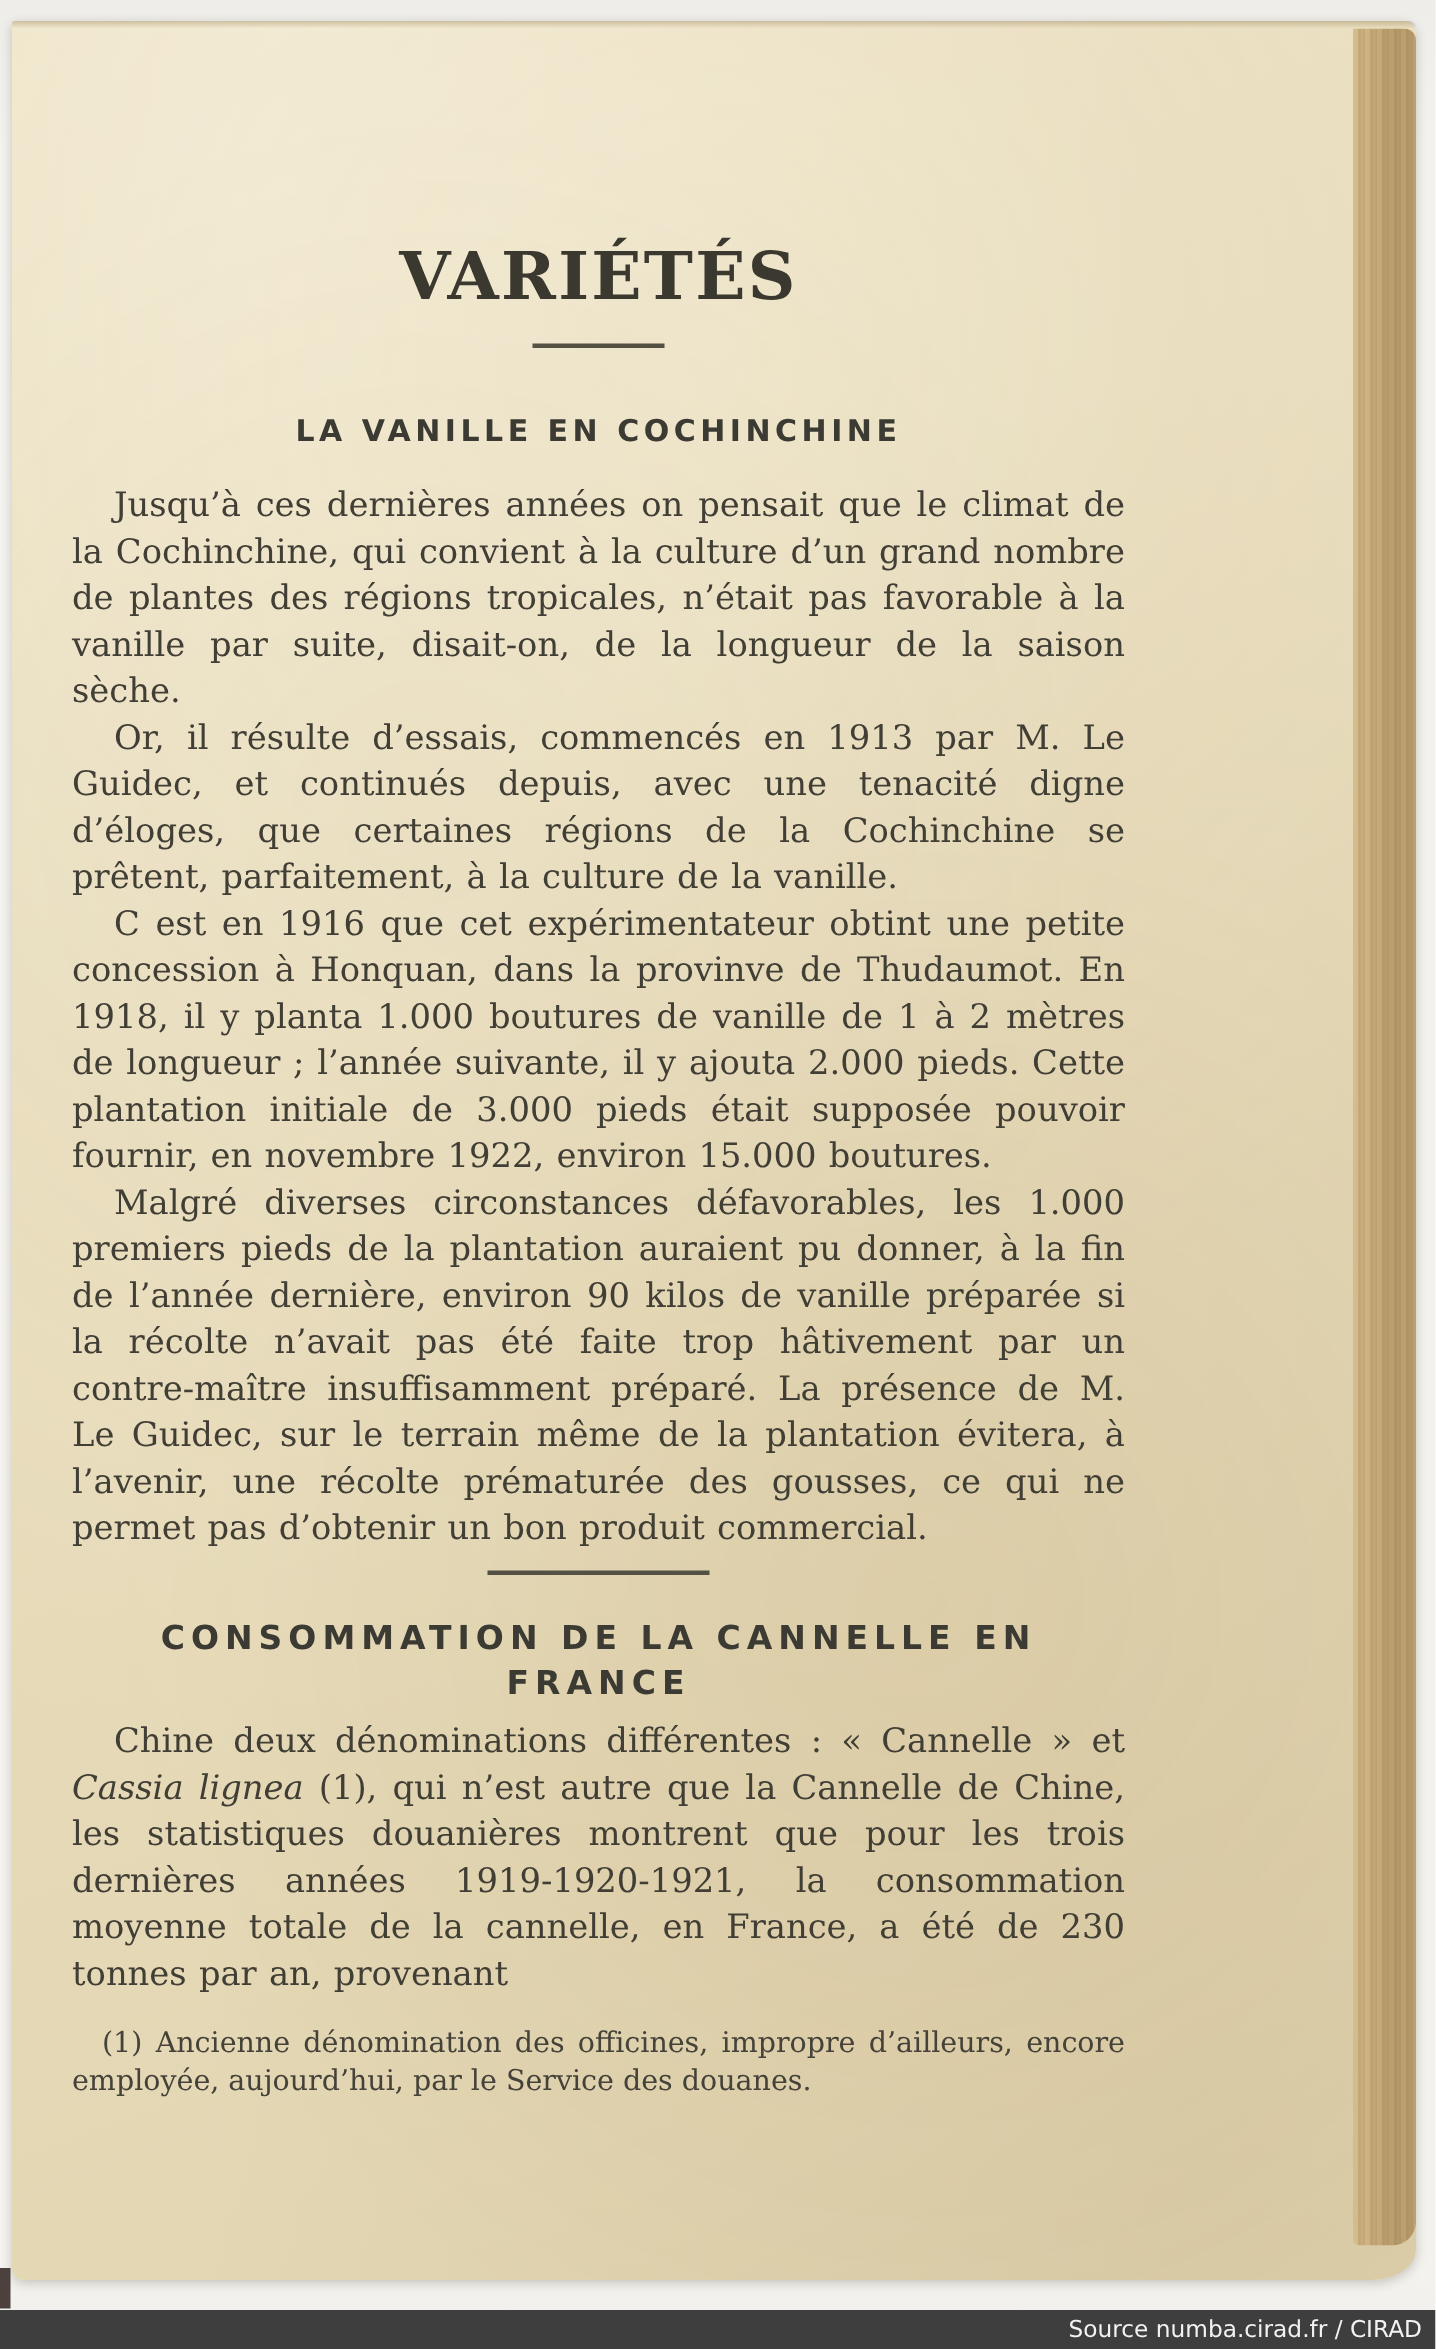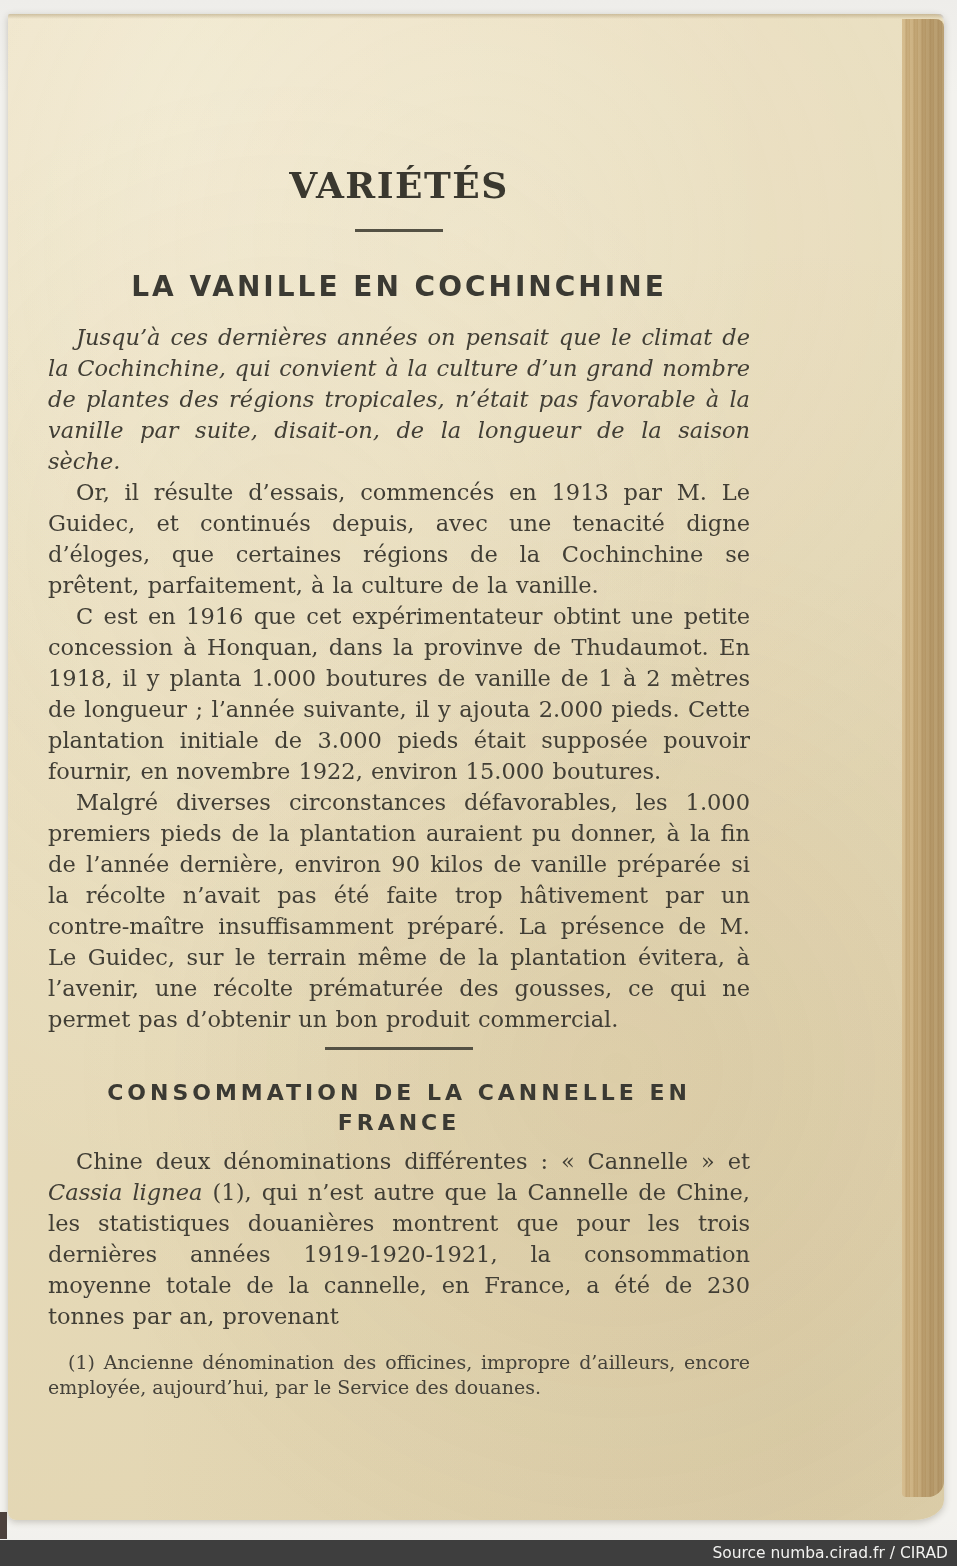--- a/index.html
+++ b/index.html
@@ -70,21 +70,21 @@
     top: 0;
     width: 702px;
     z-index: 2;
     color: #403d34;
   }
 
   .doc-title {
     margin: 150px 0 0 0;
     font-family: "DejaVu Serif", serif;
     font-weight: bold;
-    font-size: 36px;
+    font-size: 44px;
     line-height: 42px;
     letter-spacing: 1.5px;
     text-align: center;
     color: #3a382f;
   }
   .rule {
     border: none;
     height: 3px;
     background: #545144;
     margin: 23px auto 0 auto;
@@ -93,41 +93,41 @@
   .rule-section { width: 148px; margin-top: 12px; }
 
   .section-heading {
     font-family: "DejaVu Sans", sans-serif;
     font-weight: bold;
     text-align: center;
     color: #3b3a33;
   }
   .heading-vanille {
     margin: 40px 0 0 0;
-    font-size: 28px;
+    font-size: 20px;
     line-height: 30px;
     letter-spacing: 3px;
   }
   .heading-cannelle {
     margin: 28px 0 0 0;
     font-size: 22px;
     line-height: 30px;
     letter-spacing: 4px;
   }
 
   .body-par {
     margin: 0;
     font-size: 22.5px;
     line-height: 31px;
     text-align: justify;
     text-indent: 28px;
     word-spacing: 1px;
     color: #413e35;
   }
-  .first-par { margin-top: 20px; font-style: italic; }
+  .first-par { margin-top: 20px; }
   .cannelle-par { margin-top: 8px; }
   .it { }
 
   .signature {
     margin: 0;
     font-size: 25px;
     line-height: 30px;
     letter-spacing: 2px;
     text-align: right;
     padding-right: 66px;

